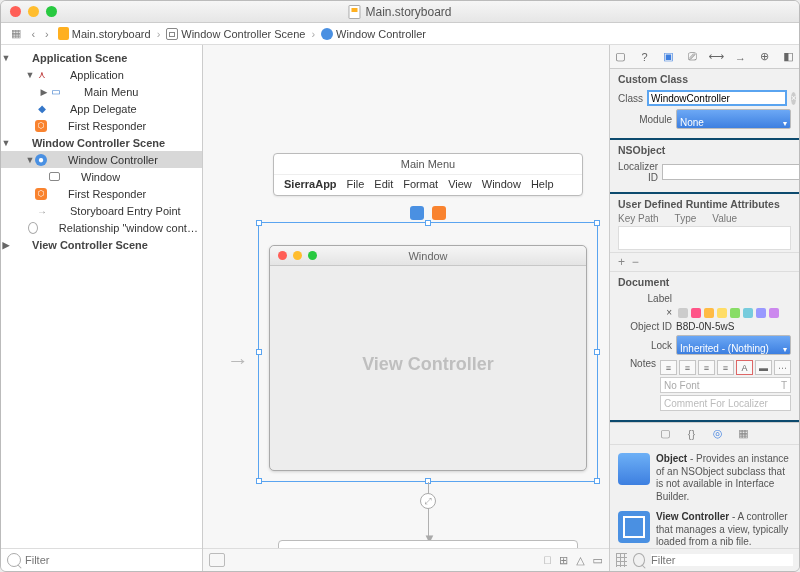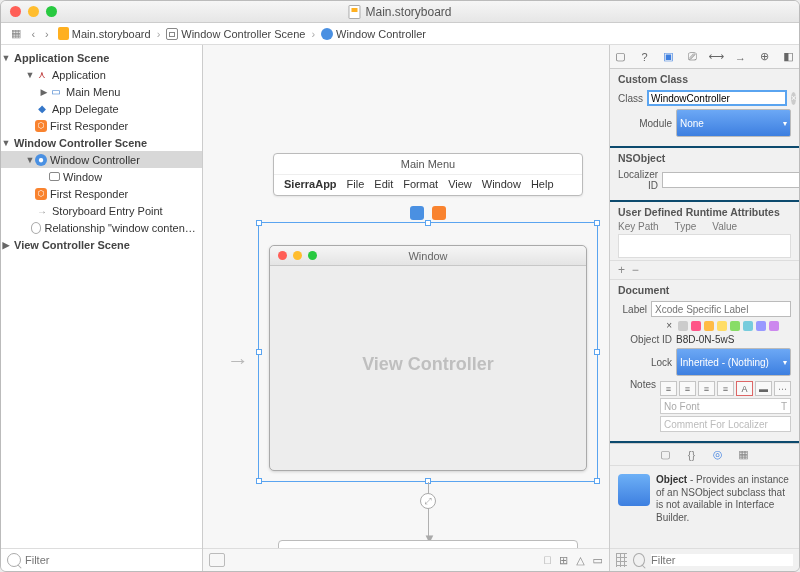--- a/index.html
+++ b/index.html
@@ -25,21 +25,21 @@
 
 .main { display: flex; height: calc(100% - 44px); }
 
 
 .outline { width: 202px; background:#fff; border-right:1px solid #ccc; display:flex; flex-direction:column; }
 .outline-list { flex:1; overflow:auto; padding-top:4px; }
 .row { display:flex; align-items:center; height:17px; padding-right:4px; }
 .tri { width:10px; text-align:center; color:#666; font-size:9px; }
 .tri.open::before { content:"▼"; } .tri.closed::before { content:"▶"; }
 .ind { display:inline-block; }
-.row .label { margin-left:3px; white-space:nowrap; overflow:hidden; text-overflow:ellipsis; }
+.row .label { margin-left:21px; white-space:nowrap; overflow:hidden; text-overflow:ellipsis; }
 .ic { width:14px; height:14px; display:inline-flex; align-items:center; justify-content:center; font-size:10px; border-radius:2px; } 
 .ic-app { color:#c04040; }
 .ic-menu { color:#3577c9; }
 .ic-appd { color:#3577c9; }
 .ic-fr { background:#f9832f; color:#fff; border-radius:3px; width:12px; height:12px; font-size:8px; }
 .ic-wc { background:#4a90e2; color:#fff; border-radius:50%; width:12px; height:12px; }
 .ic-win { border:1px solid #888; width:11px; height:9px; }
 .ic-arrow { color:#999; }
 .ic-rel { width:12px;height:12px;border:1px solid #aaa;border-radius:50%; }
 .row.header { font-weight:600; color:#444; }
@@ -82,21 +82,21 @@
 .inspector { width: 190px; background:#f1f1f1; border-left:1px solid #ccc; display:flex; flex-direction:column; font-size:10.5px; }
 .insp-tabs { height:24px; border-bottom:1px solid #ccc; display:flex; align-items:center; justify-content:center; gap:6px; background:#f6f6f6; }
 .insp-tabs .it { width:18px;height:16px; border:1px solid transparent; border-radius:3px; display:flex;align-items:center;justify-content:center; color:#666; font-size:11px; }
 .insp-tabs .it.active { color:#3d7fe0; }
 .section { border-bottom:2px solid #0c4a6e; padding:4px 8px 6px; }
 .section h4 { font-size:10.5px; font-weight:600; color:#555; margin-bottom:5px; }
 .frow { display:flex; align-items:center; margin-bottom:3px; gap:4px; }
 .flab { width:54px; text-align:right; color:#555; font-size:10px; }
 .finp { flex:1; height:16px; border:1px solid #bbb; background:#fff; font-size:10px; padding:0 3px; outline:none; }
 .finp.blue { border:2px solid #5aa4f0; padding:0 2px; }
-.fsel { flex:1; height:28px; border:1px solid #bbb; background:linear-gradient(#6ca8f5,#3d7fe0); color:#fff; font-size:10px; padding:0 3px; border-radius:2px; display:flex; align-items:center; justify-content:space-between; }
+.fsel { flex:1; height:20px; border:1px solid #bbb; background:linear-gradient(#6ca8f5,#3d7fe0); color:#fff; font-size:10px; padding:0 3px; border-radius:2px; display:flex; align-items:flex-end; justify-content:space-between; }
 .fsel .caret { font-size:8px; }
 .mini-clear { width:13px; height:13px; border-radius:50%; background:#ccc; color:#fff; font-size:9px; display:flex;align-items:center;justify-content:center; }
 .urda { padding:4px 8px 2px; border-bottom:1px solid #ddd; }
 .urda-hdr { display:flex; font-size:10px; color:#777; gap:16px; margin-bottom:2px; }
 .plusminus { padding:2px 8px; font-size:12px; color:#888; border-bottom:1px solid #ddd; }
 .swatches { display:flex; gap:3px; margin-left:2px; }
 .swatches span { width:10px;height:10px; border-radius:2px; display:inline-block; }
 .notes-box { border:1px solid #ccc; background:#fff; height:16px; margin-top:2px; font-size:10px; color:#aaa; padding:0 3px; display:flex; align-items:center; justify-content:space-between; }
 .format-row { display:flex; gap:2px; margin-top:2px; }
 .format-row span { width:17px;height:15px;border:1px solid #c5c5c5;background:#f9f9f9;display:flex;align-items:center;justify-content:center;font-size:9px;color:#666; }
@@ -333,21 +333,20 @@
         <span>Value</span>
       </div>
       <div style="height:24px;border:1px solid #ddd;background:#fff;"></div>
     </div>
     <div class="plusminus">+ &nbsp;−</div>
 
     <div class="section">
       <h4>Document</h4>
       <div class="frow">
         <span class="flab">Label</span>
-        <input class="finp" style="color: rgb(187, 187, 187);" placeholder="Xcode Specific Label">
       </div>
       <div class="frow">
           <span class="flab">×</span>
           <div class="swatches" id="swatches">
             <span style="background: rgb(204, 204, 204);"></span>
             <span style="background: rgb(255, 85, 136);"></span>
             <span style="background: rgb(255, 187, 68);"></span>
             <span style="background: rgb(255, 221, 102);"></span>
             <span style="background: rgb(136, 221, 102);"></span>
             <span style="background: rgb(119, 204, 221);"></span>
@@ -394,20 +393,24 @@
         <span class="lt">▢</span>
         <span class="lt">{}</span>
         <span class="lt active">◎</span>
         <span class="lt">▦</span>
       </div>
       <div class="lib-list" id="lib-list">
           <div class="lib-item">
             <div class="lib-ic li-cube"></div>
             <div class="lib-txt"><b>Object</b> - Provides an instance of an NSObject subclass that is not available in Interface Builder.</div>
           </div>
+          <div class="lib-item">
+            <div class="lib-ic li-vc"></div>
+            <div class="lib-txt"><b>View Controller</b> - A controller that manages a view, typically loaded from a nib file.</div>
+          </div>
           <div class="lib-item"></div>
         </div>
       <div class="lib-footer">
         <span class="grid-ic"></span>
         <span class="filter-ic"></span>
         <input class="filter-inp" placeholder="Filter" style="">
       </div>
     </div>
   </div>
 

